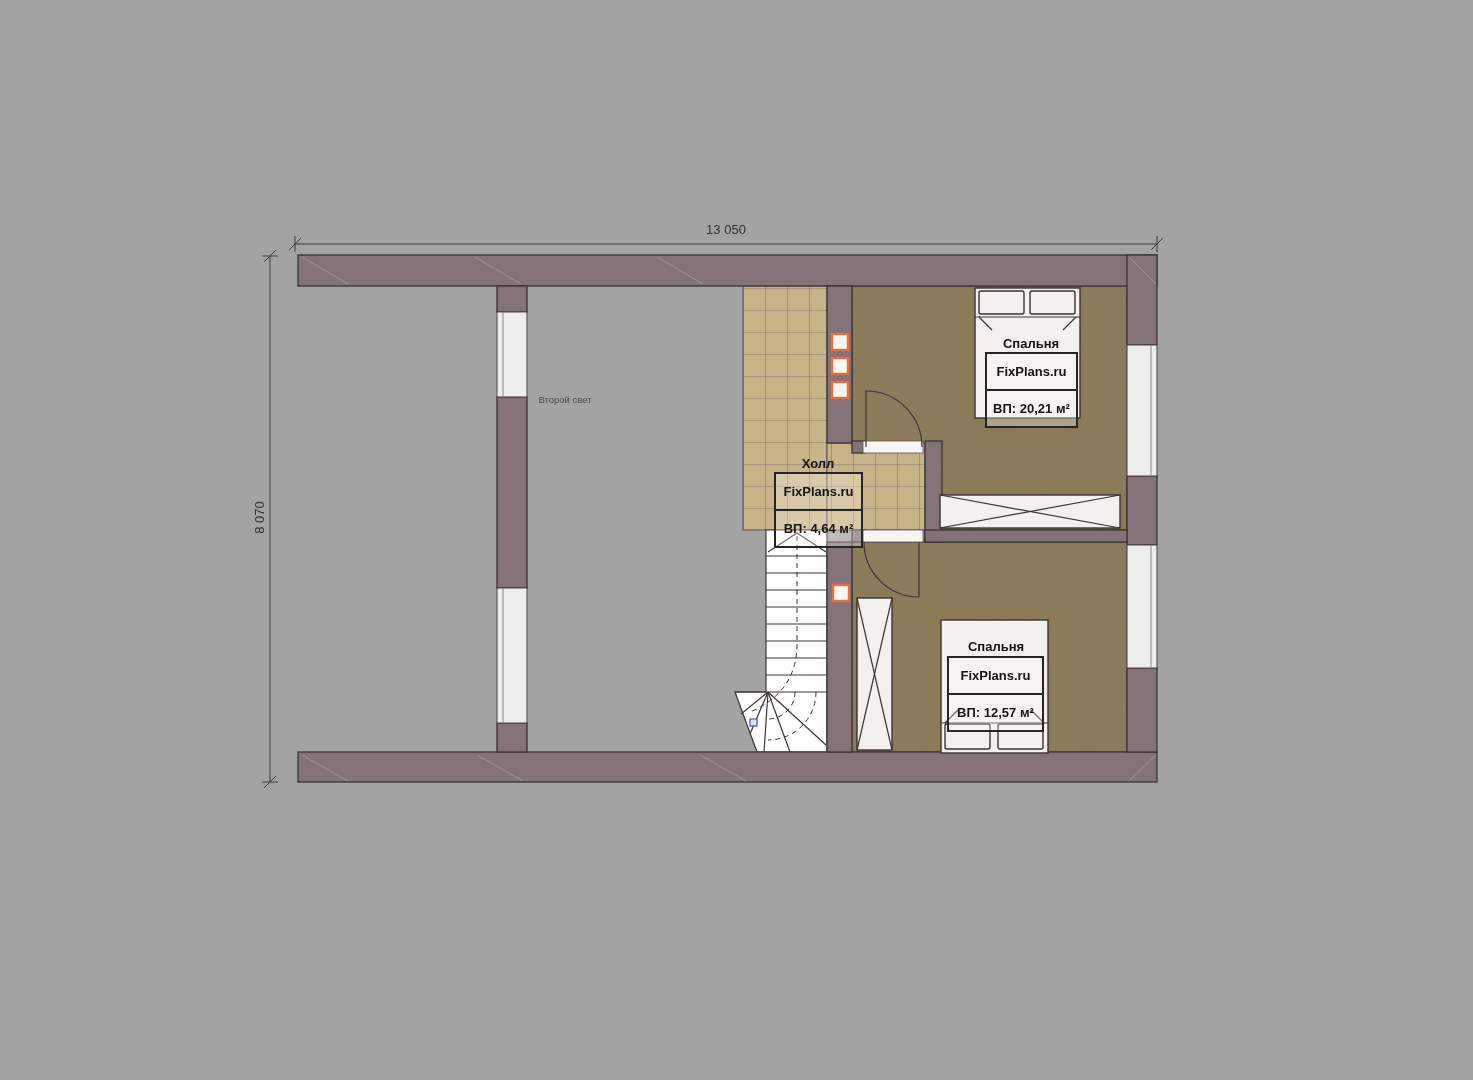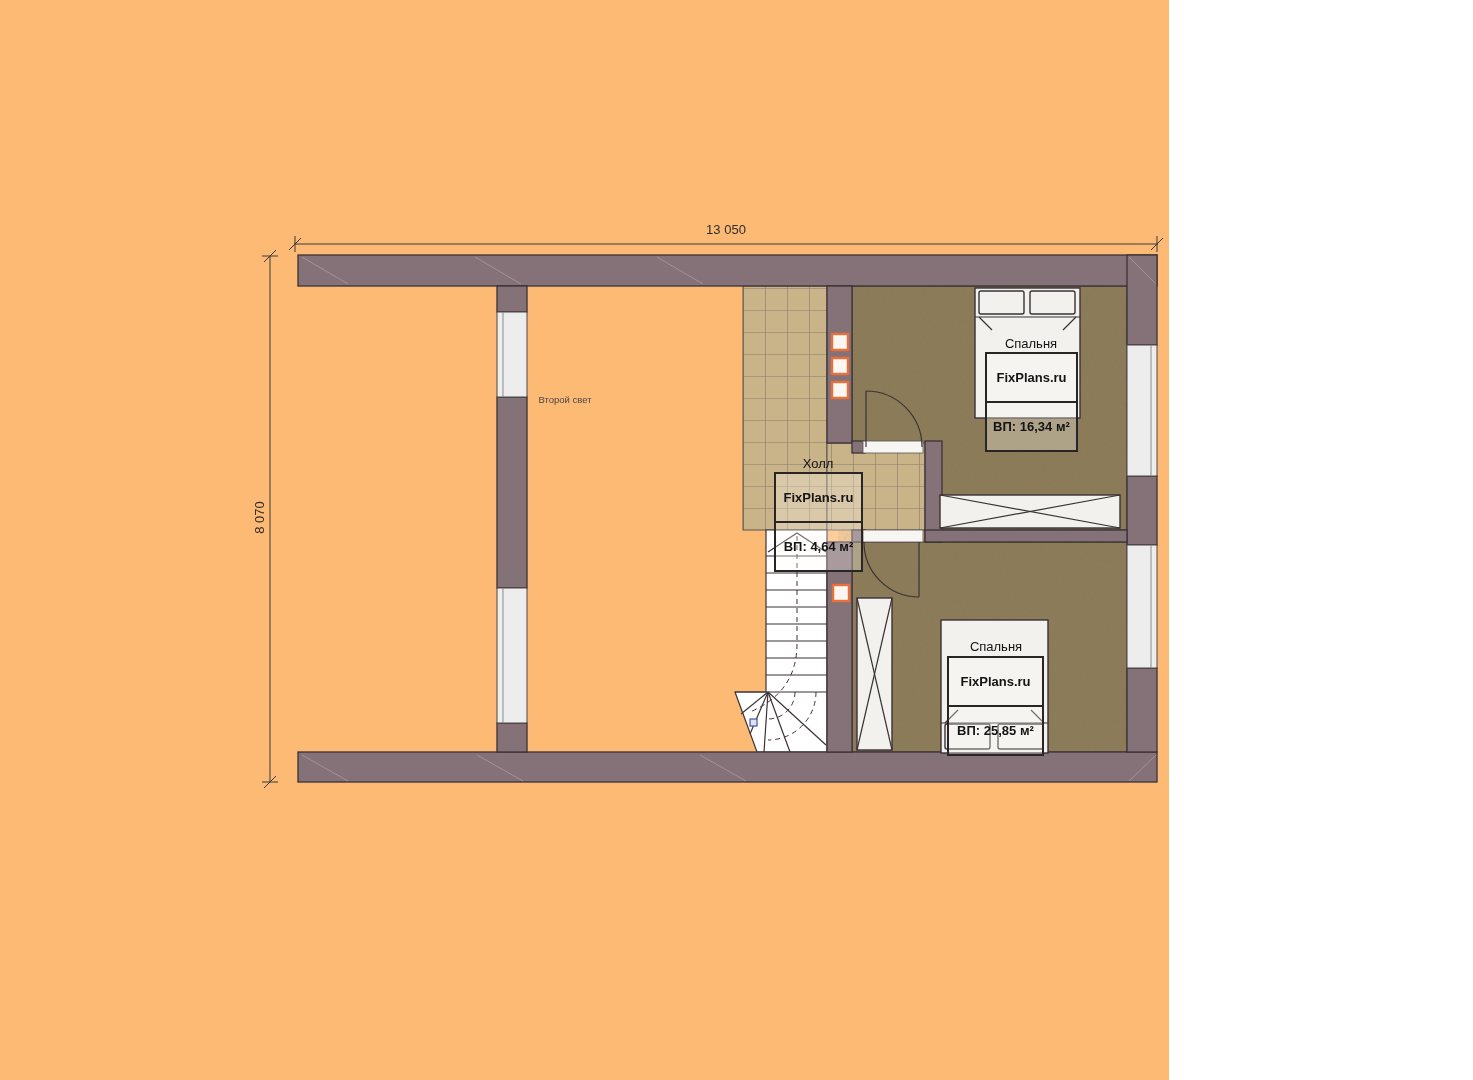--- a/index.html
+++ b/index.html
@@ -1,44 +1,44 @@
 <!DOCTYPE html>
 <html style="--wall: #857278; --outline: #3b3236; --tile: #c9b489; --tile-grout: #8a7a6a; --bedroom-floor: #8a7a57; --window: #ecedec; --accent-orange: #e8703a; --furniture: #f2f1ee; --marker-blue: #4553a0;"><head>
 <meta charset="utf-8">
 <style>
   :root{
     --wall:#857278; --outline:#3b3236; --tile:#c9b489; --tile-grout:#8a7a6a;
     --bedroom-floor:#8a7a57; --window:#ecedec; --accent-orange:#e8703a;
     --furniture:#f2f1ee; --marker-blue:#4553a0;
   }
   html,body{margin:0;padding:0;background:#ffffff;}
-  .stage{position:relative;width:1169px;height:1080px;background:#fdba74;overflow:hidden;
+  .stage{position:relative;width:1473px;height:1080px;background:#a3a3a3;overflow:hidden;
          font-family:"Liberation Sans",sans-serif;}
   .stage svg{position:absolute;left:0;top:0;}
   .wall{fill:var(--wall);stroke:var(--outline);stroke-width:1.3;}
   .floor-bed{fill:var(--bedroom-floor);stroke:var(--outline);stroke-width:1;}
   .tilefloor{fill:url(#tiles);stroke:#4e474b;stroke-width:0.9;}
   .win{fill:var(--window);stroke:#4e474b;stroke-width:1;}
   .winline{stroke:#8b8b88;stroke-width:1;}
   .furn{fill:var(--furniture);stroke:var(--outline);stroke-width:1.4;}
   .thin{stroke:var(--outline);stroke-width:1.2;fill:none;}
   .dashed{stroke:#3b3236;stroke-width:1;fill:none;stroke-dasharray:5 4;}
   .dimline{stroke:#3a3a3a;stroke-width:1;}
   .hatch{stroke:#a0929a;stroke-width:1;}
   .vent{fill:#fbf6f1;stroke:var(--accent-orange);stroke-width:2.4;}
   .threshold{fill:#f7f6f3;stroke:#5b5458;stroke-width:0.8;}
   .stairbg{fill:#ffffff;stroke:var(--outline);stroke-width:1.2;}
   .lbl{position:absolute;color:#1d1b1c;white-space:nowrap;}
   .dimtext{font-size:13px;color:#2e2e2e;transform:translateX(-50%);}
   .dimtext-left{font-size:13px;color:#2e2e2e;transform:rotate(-90deg);transform-origin:center;}
-  .room-name{font-weight:normal;font-size:14px;transform:translateX(-50%);color:#141214;}
+  .room-name{font-weight:bold;font-size:14px;transform:translateX(-50%);color:#141214;}
   .small-note{font-size:9.5px;color:#474747;transform:translateX(-50%);}
   .infobox{position:absolute;border:2px solid #292425;background:rgba(255,252,244,0.30);
            text-align:center;box-sizing:border-box;}
-  .infobox .row{padding:15px 2px;font-size:13px;font-weight:bold;color:#151314;line-height:17px;}
+  .infobox .row{padding:9px 2px;font-size:13px;font-weight:bold;color:#151314;line-height:17px;}
   .infobox .row + .row{border-top:2px solid #292425;}
 </style>
 </head>
 <body>
 
 <div class="stage">
 
   <svg width="1473" height="1080" viewBox="0 0 1473 1080">
     <defs>
       <pattern id="tiles" width="22" height="22" patternUnits="userSpaceOnUse" patternTransform="translate(743,288)">
@@ -195,22 +195,22 @@
 
   <div class="lbl room-name" style="left:818px;top:456px;font-size:13px;">Холл</div>
   <div class="infobox" style="left:774px;top:472px;width:89px;">
     <div class="row">FixPlans.ru</div>
     <div class="row">ВП: 4,64 м²</div>
   </div>
 
   <div class="lbl room-name" style="left:1031px;top:336px;font-size:13px;">Спальня</div>
   <div class="infobox" style="left:985px;top:352px;width:93px;">
     <div class="row">FixPlans.ru</div>
-    <div class="row">ВП: 16,34 м²</div>
+    <div class="row">ВП: 20,21 м²</div>
   </div>
 
   <div class="lbl room-name" style="left:996px;top:639px;font-size:13px;">Спальня</div>
   <div class="infobox" style="left:947px;top:656px;width:97px;">
     <div class="row">FixPlans.ru</div>
-    <div class="row">ВП: 25,85 м²</div>
+    <div class="row">ВП: 12,57 м²</div>
   </div>
 
 </div>
 
 </body></html>

